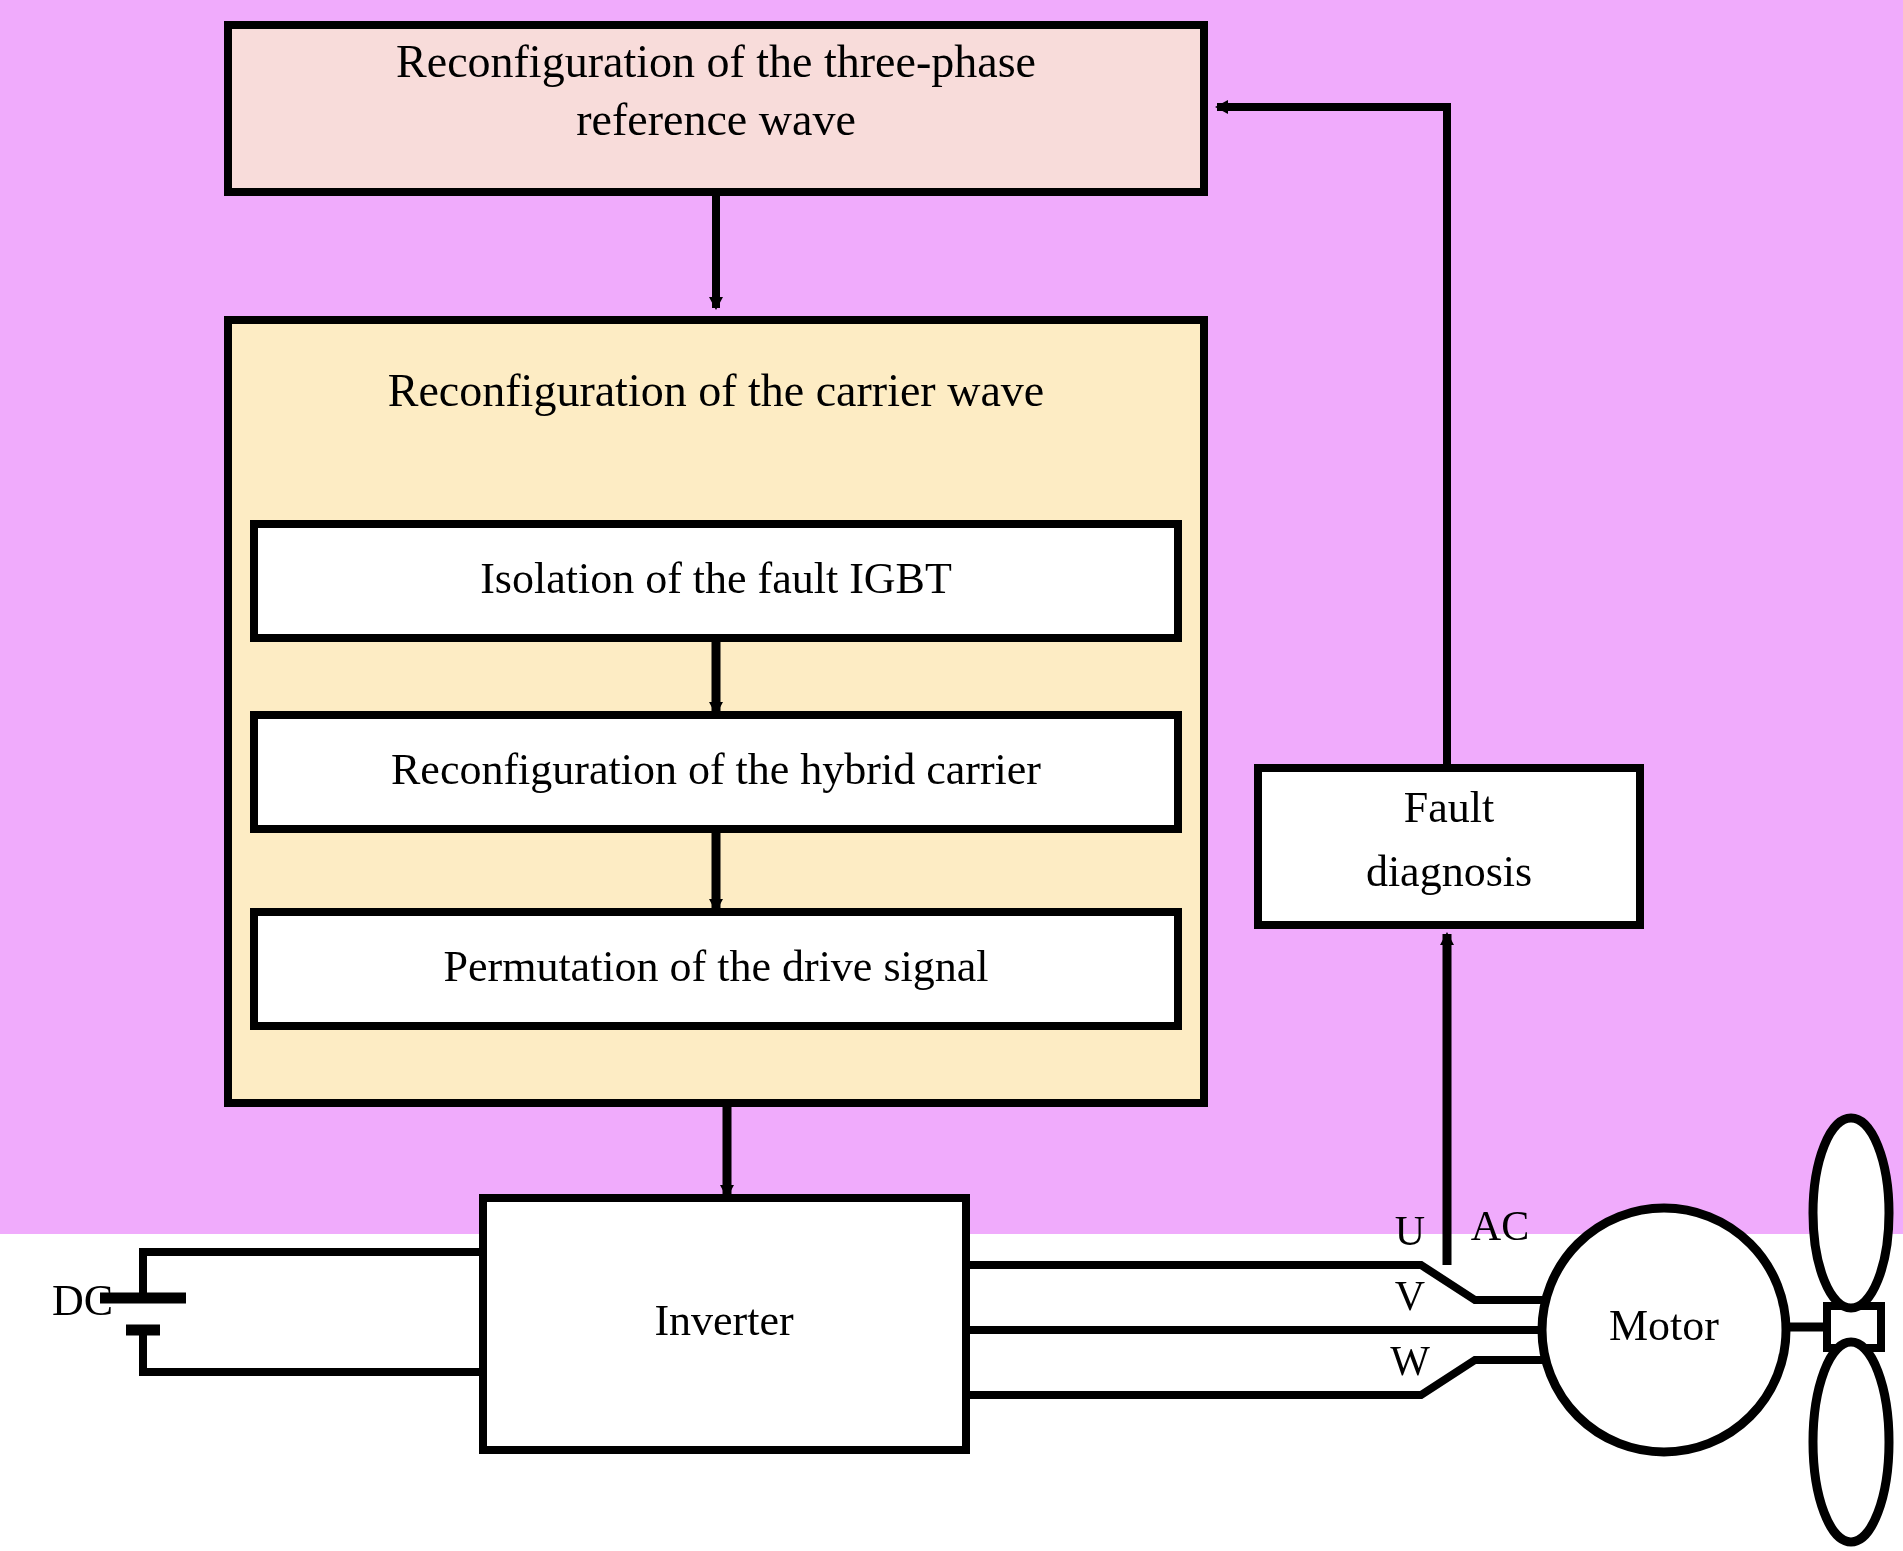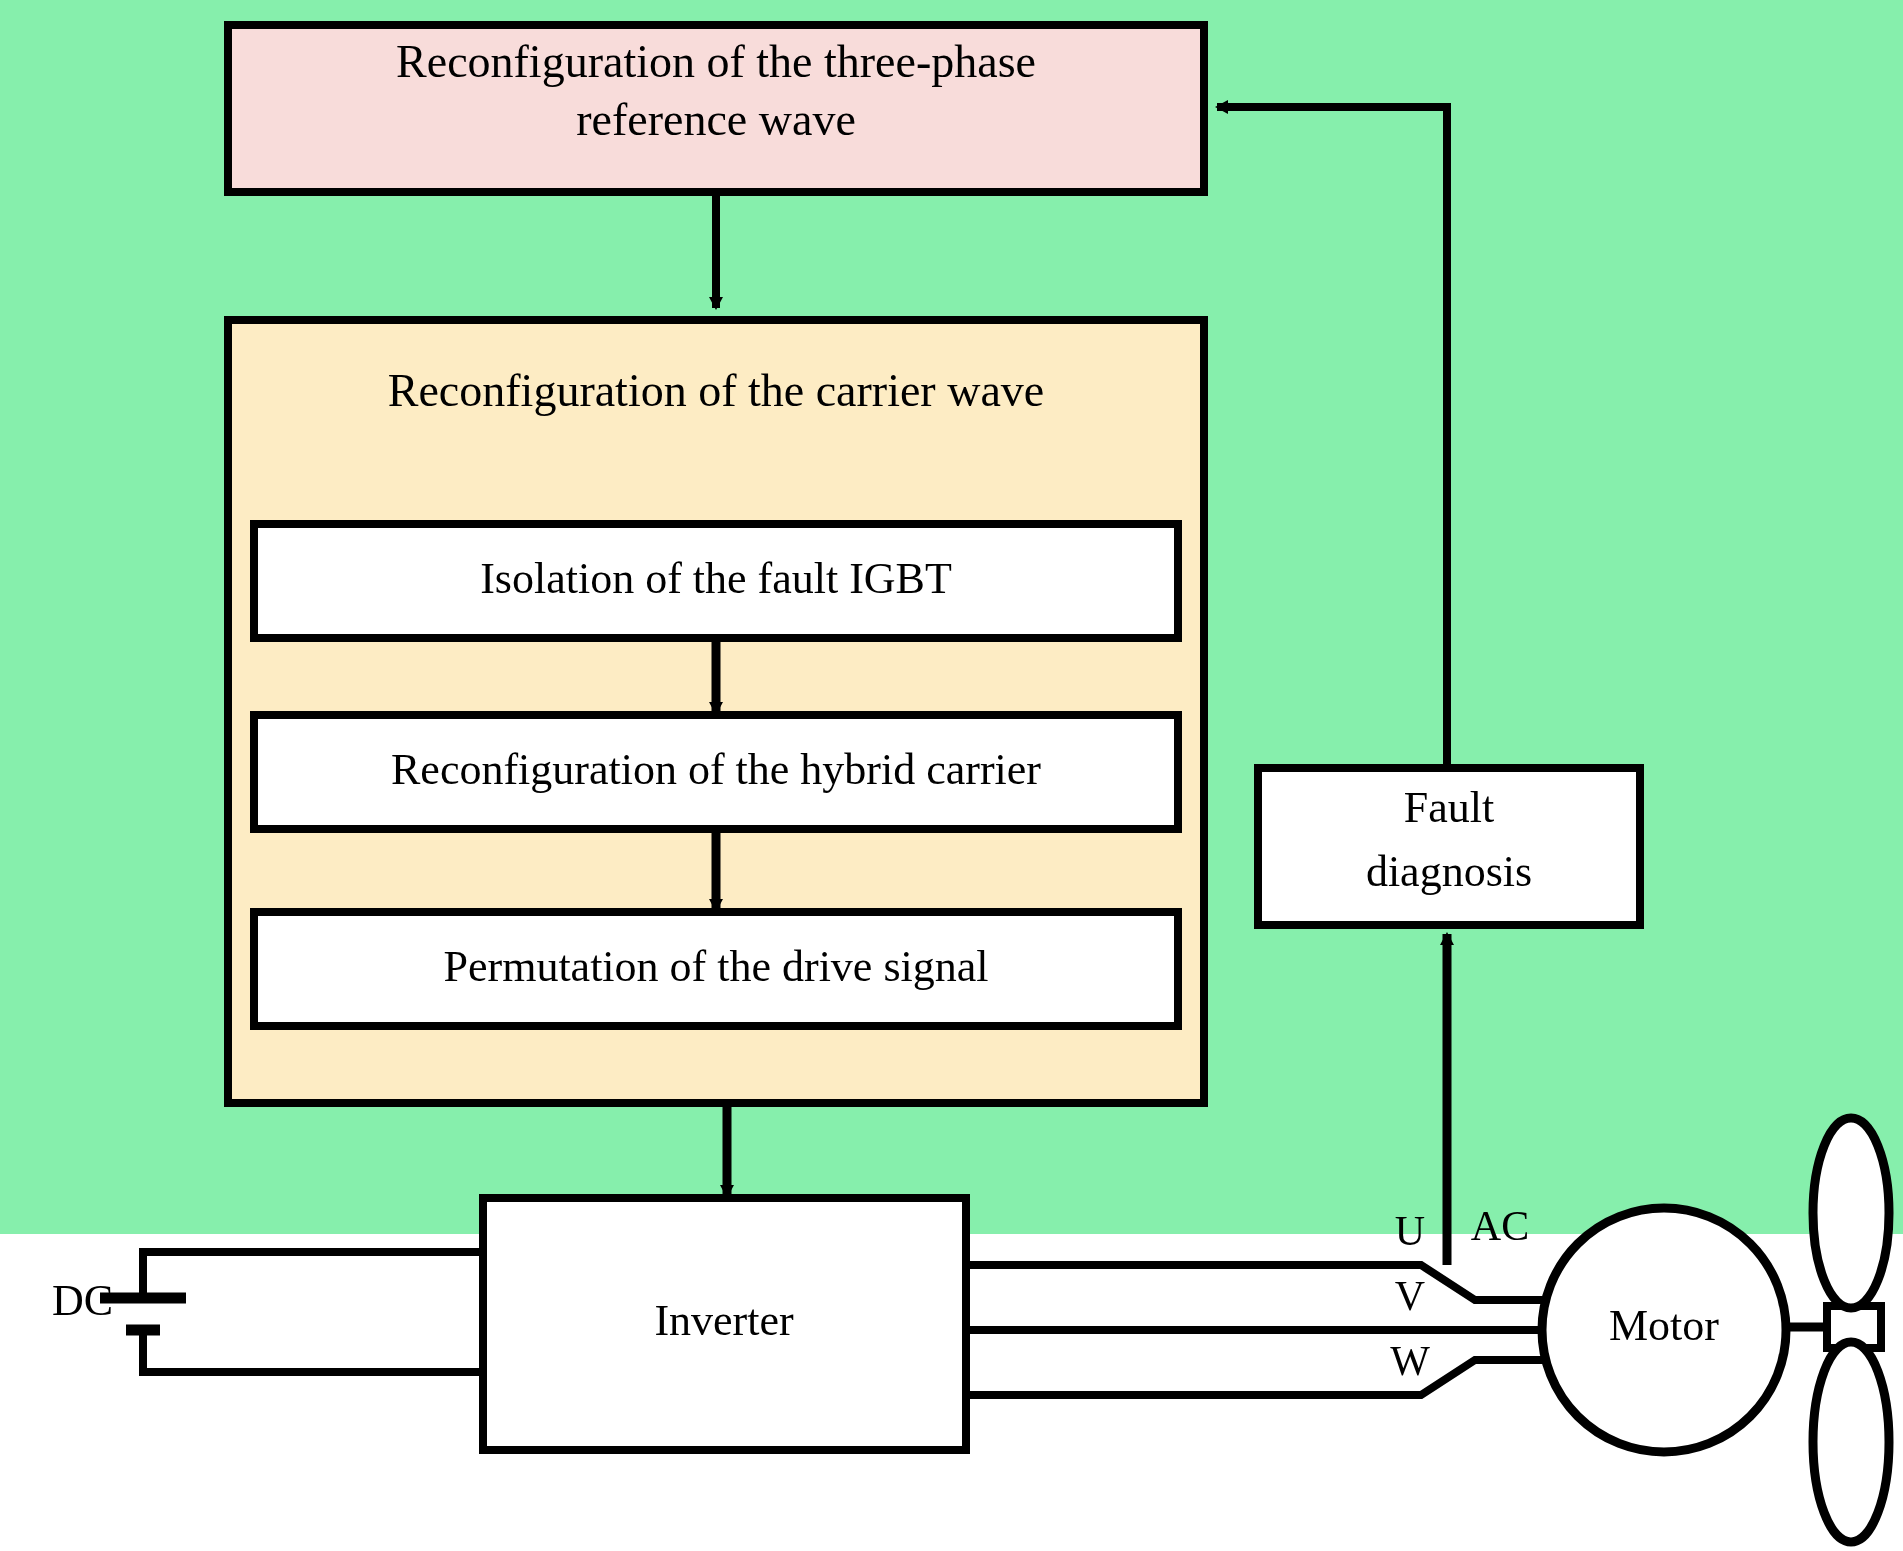--- a/index.html
+++ b/index.html
@@ -1,17 +1,17 @@
 <!DOCTYPE html>
 <html><head>
 <meta charset="utf-8">
 <style>
   html,body{margin:0;padding:0;background:#ffffff;}
   body{width:1903px;height:1551px;overflow:hidden;font-family:"Liberation Serif",serif;}
-  #stage{position:relative;width:1903px;height:1234px;background:#86efac;}
+  #stage{position:relative;width:1903px;height:1234px;background:#f0abfc;}
   svg{display:block;}
   .blk-text{font-family:"Liberation Serif",serif;fill:#000;text-anchor:middle;dominant-baseline:middle;}
   .t-big{font-size:46px;}
   .t-mid{font-size:44px;}
   .t-lbl{font-size:44px;}
   .t-sm{font-size:42px;}
 </style>
 </head>
 <body>
 

